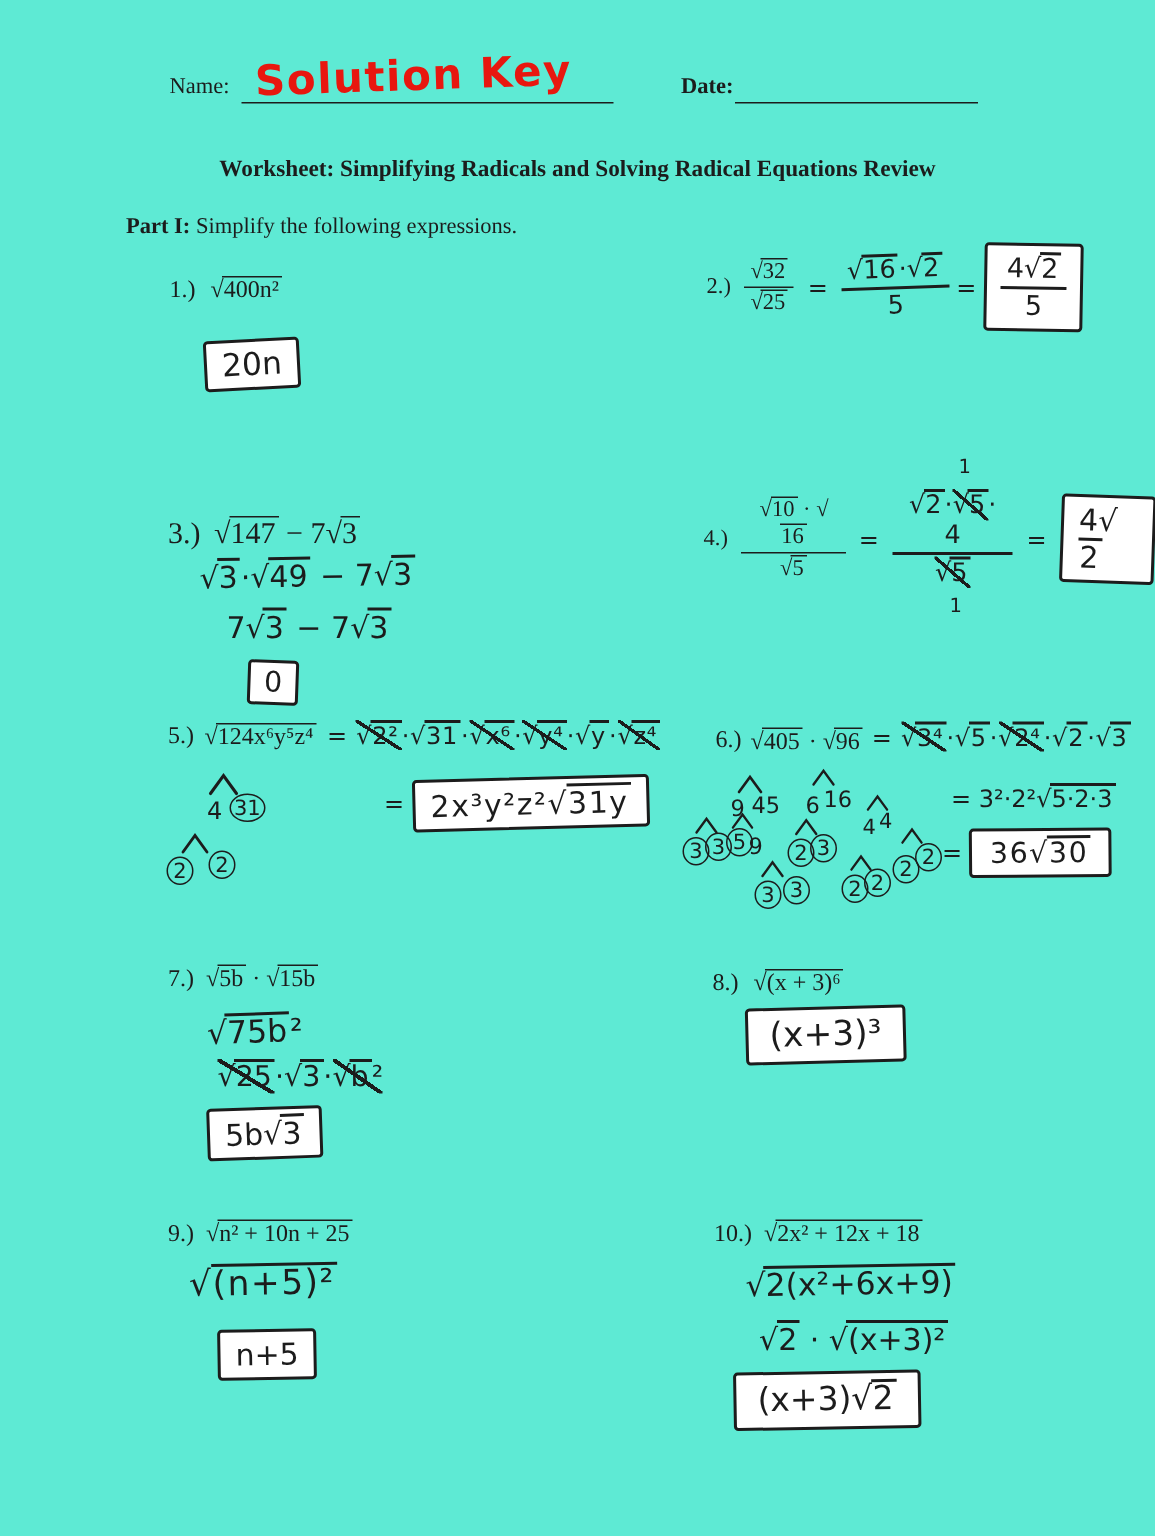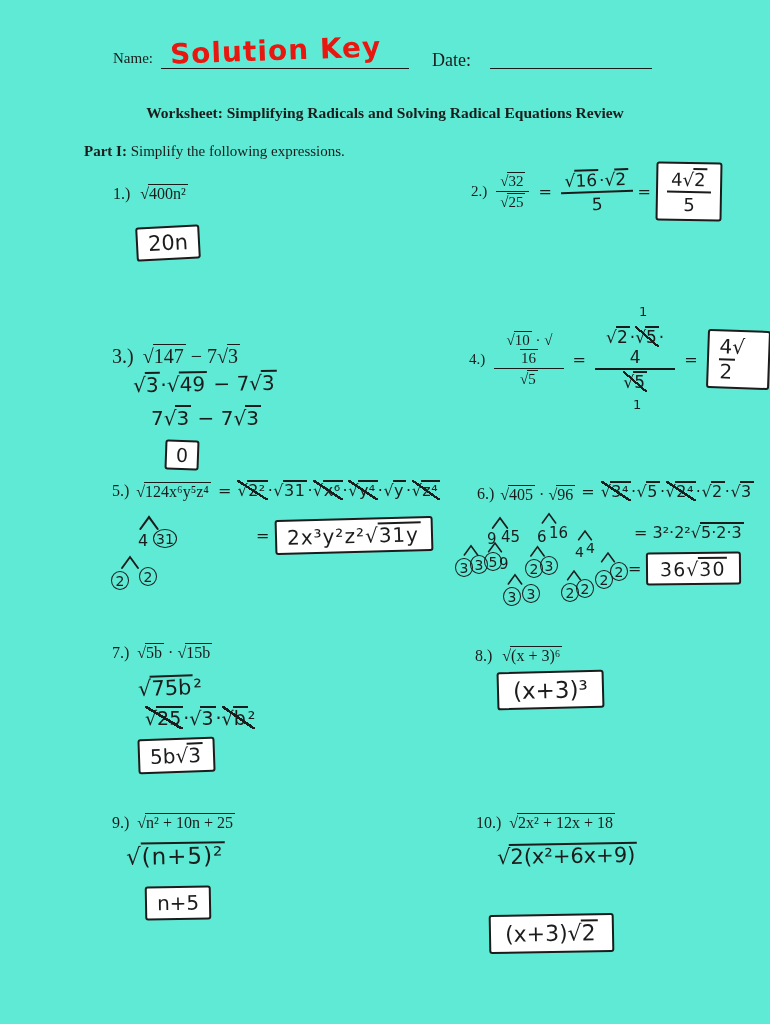--- a/index.html
+++ b/index.html
@@ -38,21 +38,21 @@
 </style>
 </head>
 <body>
 
 <div class="page">
 
   <span class="abs serif" style="left:113px; top:50px; font-size:15px;">Name:</span>
   <span class="abs underline-slot" style="left:161px; top:30px; width:248px; height:39px;"></span>
   <span class="abs hand red" style="left:170px; top:34px; font-size:28px; transform:rotate(-2deg); font-weight:bold; letter-spacing:1px;">Solution Key</span>
 
-  <span class="abs serif" style="left:432px; top:50px; font-size:18px;">Date:</span>
+  <span class="abs serif" style="left:454px; top:50px; font-size:15px;font-weight:bold;">Date:</span>
   <span class="abs underline-slot" style="left:490px; top:30px; width:162px; height:39px;"></span>
 
   <div class="abs serif bold" style="left:0; right:0; top:104px; text-align:center; font-size:15.5px;">Worksheet: Simplifying Radicals and Solving Radical Equations Review</div>
 
   <div class="abs serif" style="left:84px; top:143px; font-size:15px;">
     <span class="bold">Part I:</span><span> Simplify the following expressions.</span>
   </div>
 
   <div class="abs serif" style="left:113px; top:184px; font-size:16px;">
     <span>1.)</span>
@@ -203,15 +203,16 @@
     <span style="margin-left:4px;"><span class="sq">√</span><span class="ov">n² + 10n + 25</span></span>
   </div>
   <span class="abs hand" style="left:126px; top:842px; font-size:23px; transform:rotate(-1deg); letter-spacing:1px;"><span class="sq">√</span><span class="ov">(n+5)²</span></span>
   <span class="abs ansbox hand" style="left:145px; top:886px; font-size:20px; transform:rotate(-1deg);"><span>n+5</span></span>
 
   <div class="abs serif" style="left:476px; top:813px; font-size:16px;">
     <span>10.)</span>
     <span style="margin-left:4px;"><span class="sq">√</span><span class="ov">2x² + 12x + 18</span></span>
   </div>
   <span class="abs hand" style="left:497px; top:843px; font-size:21px; transform:rotate(-1deg);"><span class="sq">√</span><span class="ov">2(x²+6x+9)</span></span>
+  <span class="abs hand" style="left:506px; top:880px; font-size:20px;"><span class="sq">√</span><span class="ov">2</span> · <span class="sq">√</span><span class="ov">(x+3)²</span></span>
   <span class="abs ansbox hand" style="left:489px; top:914px; font-size:22px; padding:4px 14px; transform:rotate(-1deg);"><span>(x+3)<span class="sq">√</span><span class="ov">2</span></span></span>
 
 </div>
 
 </body></html>

